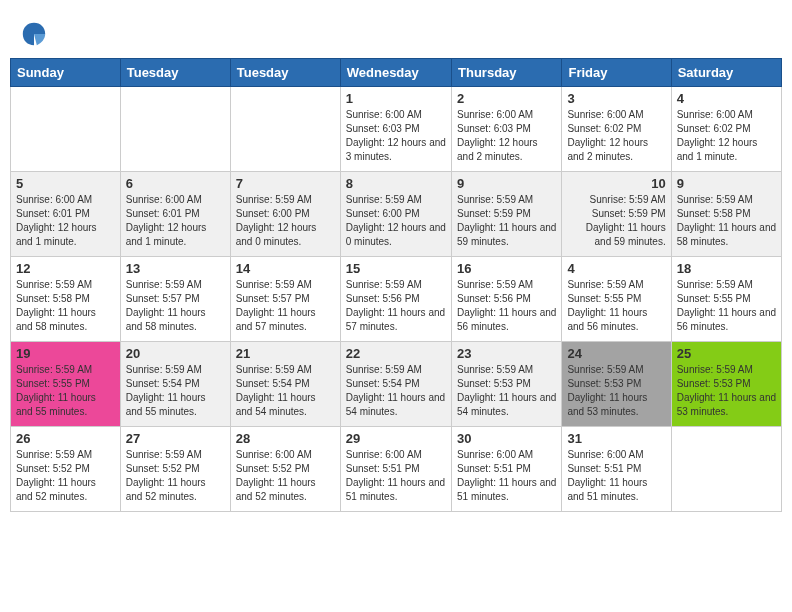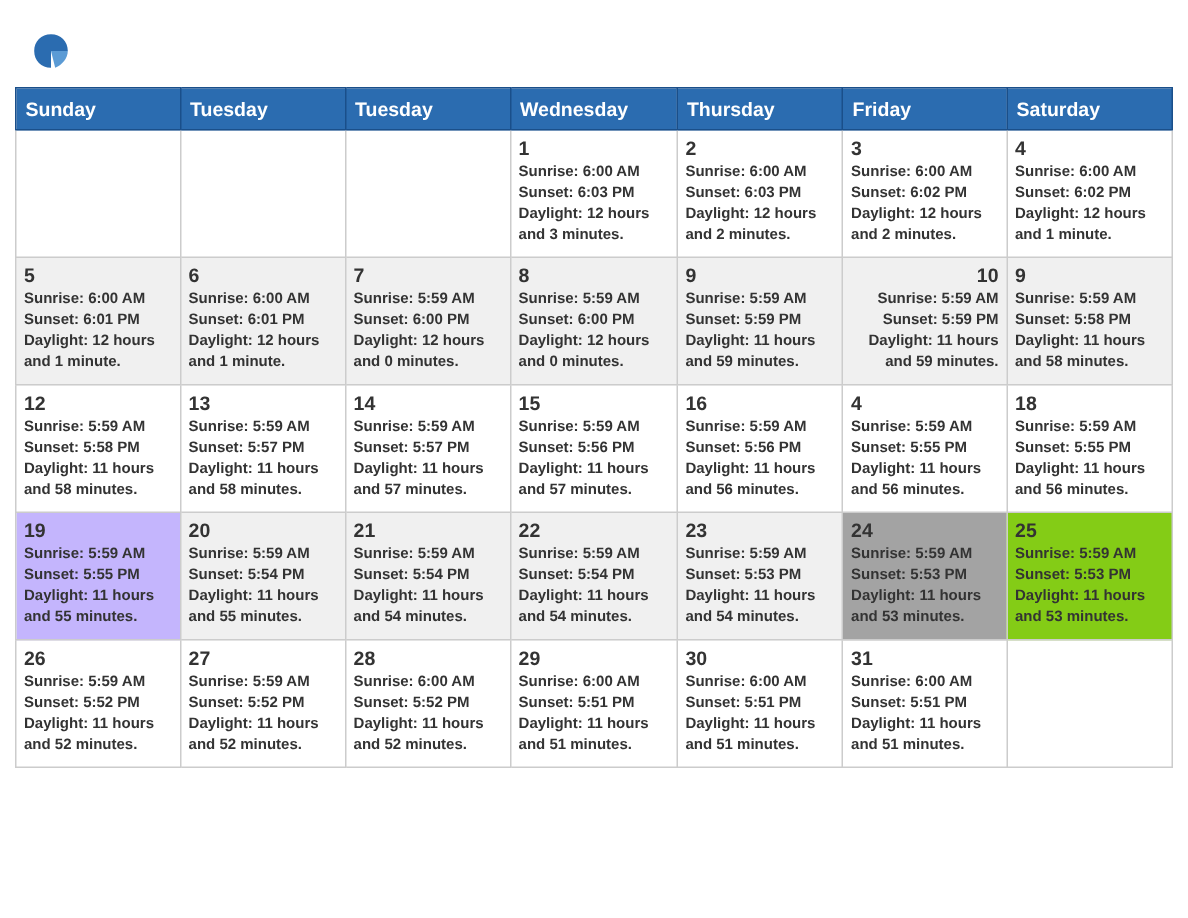--- a/index.html
+++ b/index.html
@@ -83,21 +83,20 @@
       font-size: 13px;
       font-weight: bold;
       color: #333;
       display: block;
       margin-bottom: 2px;
     }
     .day-info {
       font-size: 10px;
       color: #333;
       line-height: 1.4;
-      font-weight: bold;
     }
     .empty-cell {
       background: #fff !important;
     }
   </style>
 </head>
 <body>
 
 <div class="header">
   <div class="logo">
@@ -240,21 +239,21 @@
 Daylight: 11 hours and 56 minutes.</div>
         </td>
         <td>
           <span class="day-number">18</span>
           <div class="day-info">Sunrise: 5:59 AM
 Sunset: 5:55 PM
 Daylight: 11 hours and 56 minutes.</div>
         </td>
       </tr>
       <tr>
-        <td style="background: #c4b5fd;">
+        <td style="background: #ec4899;">
           <span class="day-number">19</span>
           <div class="day-info">Sunrise: 5:59 AM
 Sunset: 5:55 PM
 Daylight: 11 hours and 55 minutes.</div>
         </td>
         <td style="background: rgb(240, 240, 240);">
           <span class="day-number">20</span>
           <div class="day-info">Sunrise: 5:59 AM
 Sunset: 5:54 PM
 Daylight: 11 hours and 55 minutes.</div>

